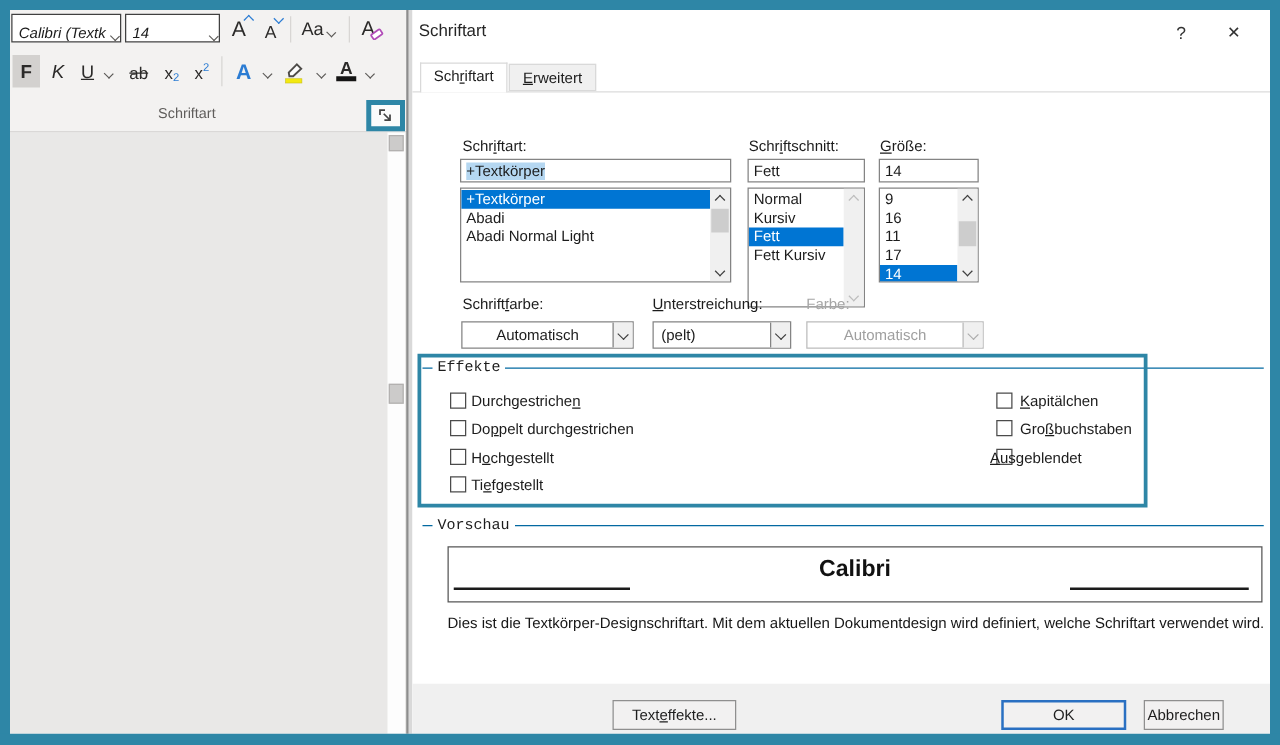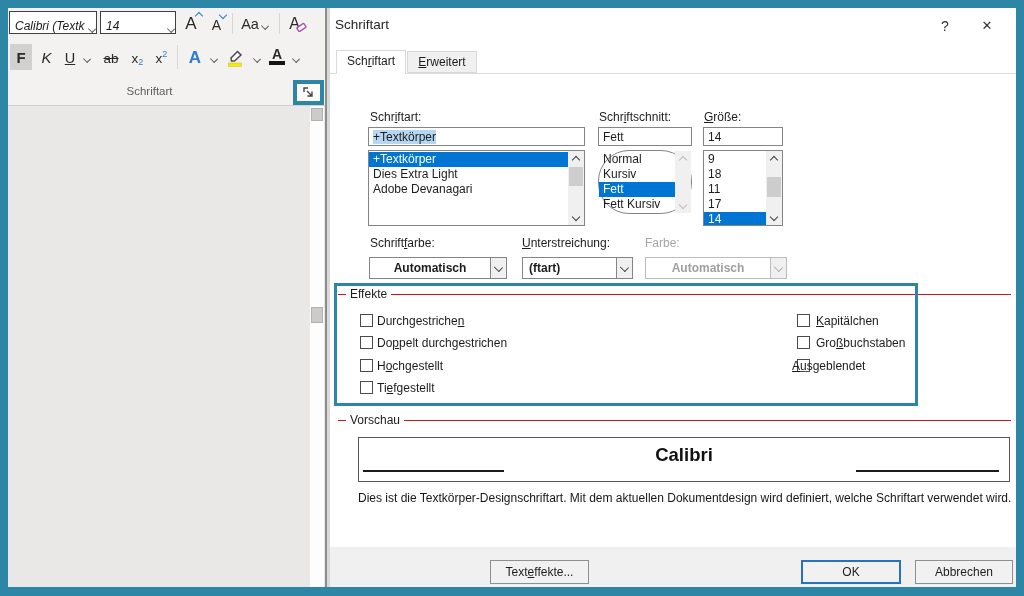--- a/index.html
+++ b/index.html
@@ -51,30 +51,30 @@
   .lrow { height:15px; line-height:15px; padding-left:4px; white-space:nowrap; overflow:hidden; }
   .lrow.sel { background:#0075d3; color:#fff; }
   .sbar { position:absolute; top:0; right:0; width:16px; bottom:0; background:#f0f0f0; }
   .sbar .ar { position:absolute; left:0; width:100%; height:15px; }
   .sbar .ar::after { content:""; position:absolute; left:5px; width:5px; height:5px; border-right:1.4px solid #3f3f3f; border-bottom:1.4px solid #3f3f3f; }
   .sbar .ar.up::after { transform:rotate(-135deg); top:6px; }
   .sbar .ar.dn { bottom:0; } .sbar .ar.dn::after { transform:rotate(45deg); top:4px; }
   .sbar.disabled .ar::after { border-color:#bdbdbd; }
   .sbar .thumb { position:absolute; left:1px; width:14px; background:#cdcdcd; }
   .ddl { border:1px solid #848484; background:#fff; display:flex; }
-  .ddl .val { flex:1; line-height:20px; white-space:nowrap; overflow:hidden;font-weight:bold; }
+  .ddl .val { flex:1; line-height:20px; white-space:nowrap; overflow:hidden; }
   .ddl .val.center { text-align:center; }
   .ddl .val.left { padding-left:6px; }
   .ddl .btn { flex:0 0 16px; background:#f0f0f0; border-left:1px solid #848484; position:relative; }
   .ddl .btn::after { content:""; position:absolute; left:4px; top:6px; width:6px; height:6px; border-right:1.4px solid #3c3c3c; border-bottom:1.4px solid #3c3c3c; transform:rotate(45deg) scale(1,0.85); }
   .ddl.disabled { border-color:#bcbcbc; }
   .ddl.disabled .val { color:#9f9f9f; }
   .ddl.disabled .btn { border-left-color:#bcbcbc; }
   .ddl.disabled .btn::after { border-color:#ababab; }
-  .fieldset-line { height:1px; background:#b91c1c; }
+  .fieldset-line { height:1px; background:#0369a1;font-family:Liberation Mono, monospace; }
   .legend { top:-7px; background:#fff; padding:0 4px; }
   #fx-box { left:4px; top:275px; width:584px; height:123px; border:3px solid var(--teal); z-index:10; pointer-events:none; }
   .cb { width:13px; height:13px; border:1px solid #4b4b4b; background:#fff; }
   .cb-label { white-space:nowrap; }
   #preview-box { left:28px; top:429px; width:652px; height:45px; border:1px solid #565656; }
   #preview-text { width:100%; text-align:center; top:6px; font-size:18.5px; font-weight:bold; color:#111; font-family:"Liberation Sans","DejaVu Sans",sans-serif; }
   .rule { height:2px; background:#1b1b1b; top:32px; }
   #desc { left:28px; top:483px; width:656px; white-space:nowrap; font-size:12px; color:#161616; }
   #footer { left:0; top:539px; width:686px; height:40px; background:#f0f0f0; }
   .pbtn { top:552px; height:24px; background:#f2f1f1; border:1px solid #8f8f8f; text-align:center; line-height:22px; color:#1e1e1e; }
@@ -204,66 +204,66 @@
   <div class="abs field" style="left:268px; top:119px; width:94px; height:19px;">
     <div class="inputtxt">Fett</div>
   </div>
   <div class="abs field" style="left:373px; top:119px; width:80px; height:19px;">
     <div class="inputtxt">14</div>
   </div>
 
   <div class="abs list" style="left:38px; top:142px; width:217px; height:76px;">
     <div class="rows">
         <div class="lrow sel">+Textkörper</div>
-        <div class="lrow">Dies Extra Light</div>
-        <div class="lrow">Adobe Devanagari</div>
+        <div class="lrow">Abadi</div>
+        <div class="lrow">Abadi Normal Light</div>
       </div>
     <div class="sbar">
       <div class="ar up"></div>
       <div class="ar dn"></div>
       <div class="thumb" style="top:16px; height:19px;"></div>
     </div>
   </div>
-  <div class="abs list" style="left:268px; top:142px; width:94px; height:64px;border-radius:31px;">
+  <div class="abs list" style="left:268px; top:142px; width:94px; height:96px;">
     <div class="rows">
         <div class="lrow">Normal</div>
         <div class="lrow">Kursiv</div>
         <div class="lrow sel">Fett</div>
         <div class="lrow">Fett Kursiv</div>
       </div>
     <div class="sbar disabled">
       <div class="ar up"></div>
       <div class="ar dn"></div>
     </div>
   </div>
   <div class="abs list" style="left:373px; top:142px; width:80px; height:76px;">
     <div class="rows">
         <div class="lrow">9</div>
-        <div class="lrow">18</div>
+        <div class="lrow">16</div>
         <div class="lrow">11</div>
         <div class="lrow">17</div>
         <div class="lrow sel">14</div>
       </div>
     <div class="sbar">
       <div class="ar up"></div>
       <div class="ar dn"></div>
       <div class="thumb" style="top:26px; height:20px;"></div>
     </div>
   </div>
 
   <div class="abs lbl" style="left:40px; top:228px;">Schrift<u>f</u>arbe:</div>
   <div class="abs lbl" style="left:192px; top:228px;"><u>U</u>nterstreichung:</div>
   <div class="abs lbl gray" style="left:315px; top:228px;">Farbe:</div>
 
   <div class="abs ddl" style="left:39px; top:249px; width:138px; height:22px;">
     <span class="val center">Automatisch</span>
     <span class="btn"></span>
   </div>
   <div class="abs ddl" style="left:192px; top:249px; width:111px; height:22px;">
-    <span class="val left">(ftart)</span>
+    <span class="val left">(pelt)</span>
     <span class="btn"></span>
   </div>
   <div class="abs ddl disabled" style="left:315px; top:249px; width:142px; height:22px;">
     <span class="val center">Automatisch</span>
     <span class="btn"></span>
   </div>
 
   <div class="abs fieldset-line" style="left:8px; top:286px; width:673px;">
     <span class="abs legend" style="left:8px;">Effekte</span>
   </div>
@@ -295,21 +295,21 @@
     <div class="abs rule" style="right:10px; width:143px;"></div>
   </div>
 
   <div class="abs" id="footer"></div>
   <div class="abs pbtn" style="left:160px; width:99px;">
     <span>Text<u>e</u>ffekte...</span>
   </div>
   <div class="abs pbtn default" style="left:471px; width:100px;">
     <span>OK</span>
   </div>
-  <div class="abs pbtn" style="left:585px; width:98px;">
+  <div class="abs pbtn" style="left:585px; width:64px;">
     <span>Abbrechen</span>
   </div>
 </div>
 
 <div class="abs frame" style="left:0; top:0; width:1024px; height:8px;"></div>
 <div class="abs frame" style="left:0; top:0; width:8px; height:596px;"></div>
 <div class="abs frame" style="left:1016px; top:0; width:8px; height:596px;"></div>
 <div class="abs frame" style="left:0; top:587px; width:1024px; height:9px;"></div>
 
 </body></html>

